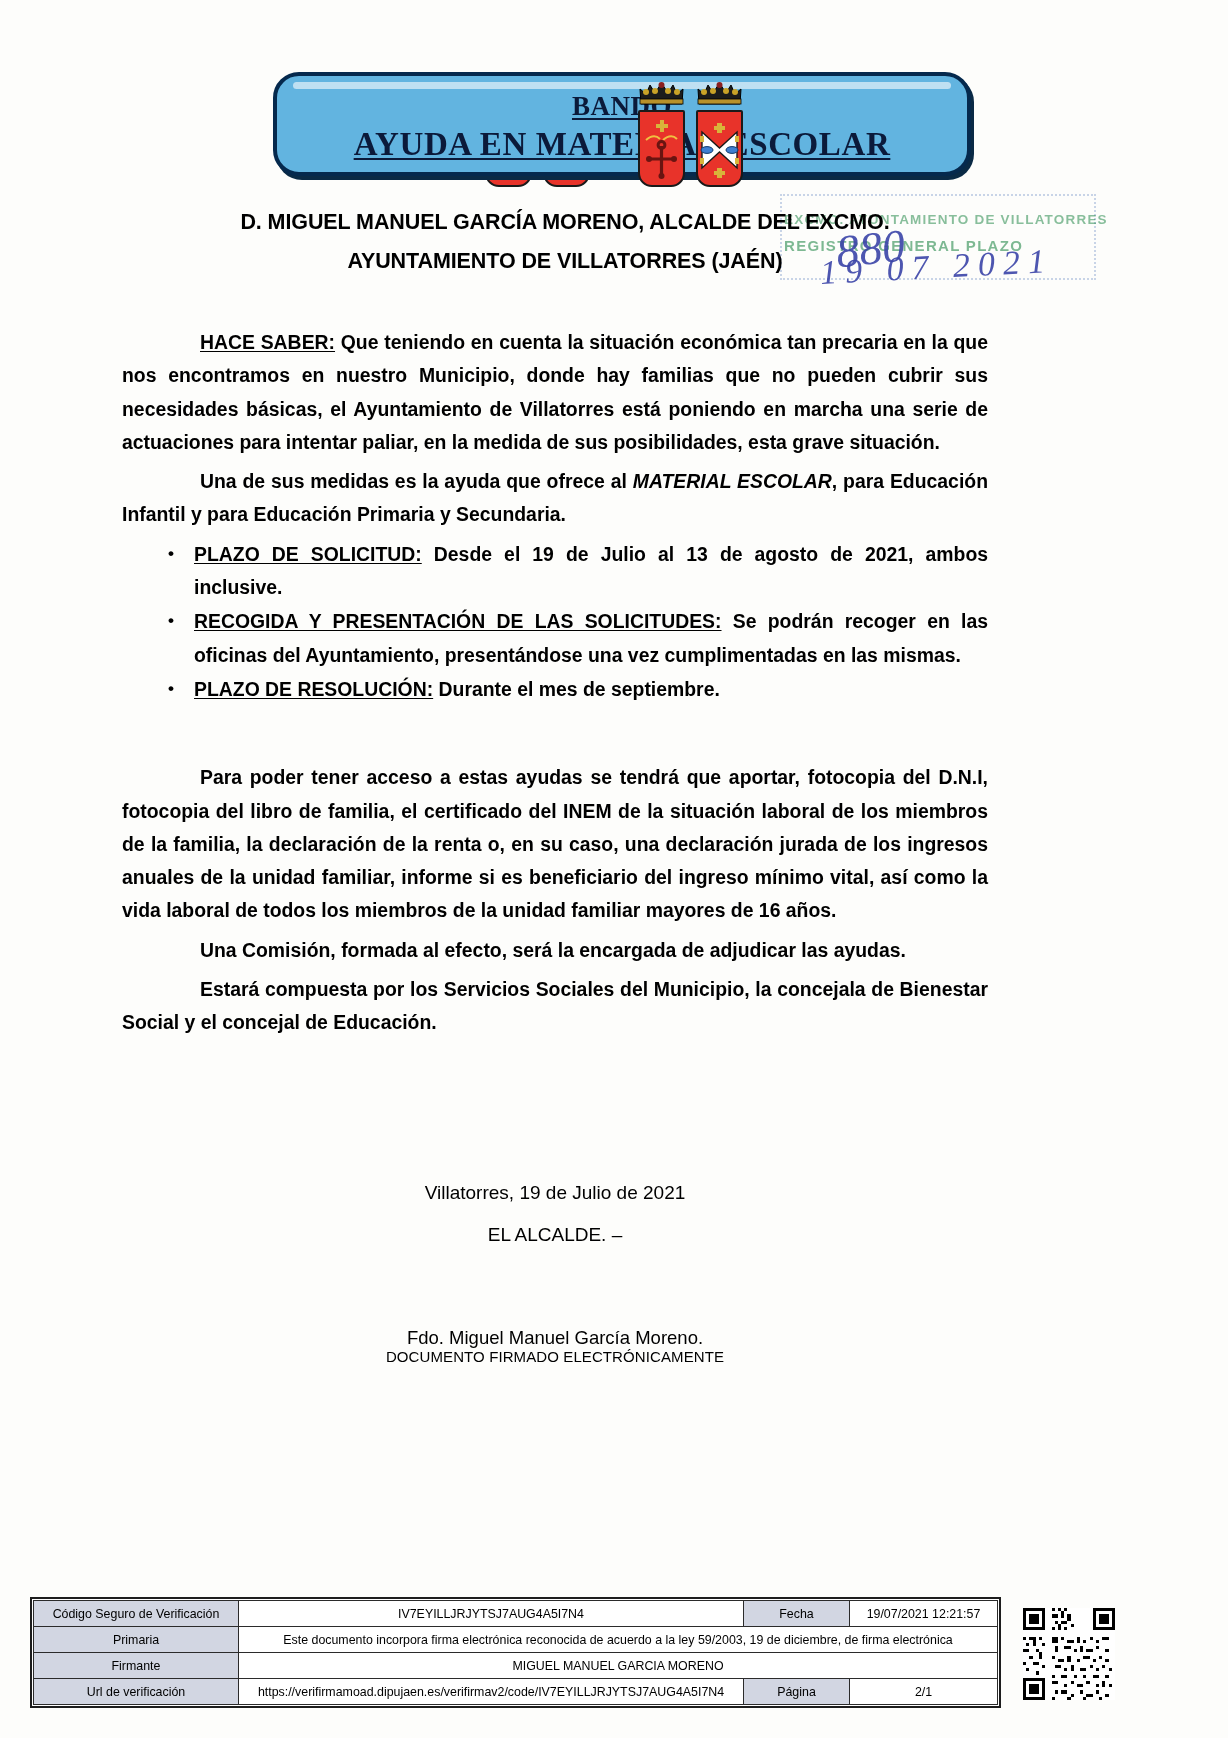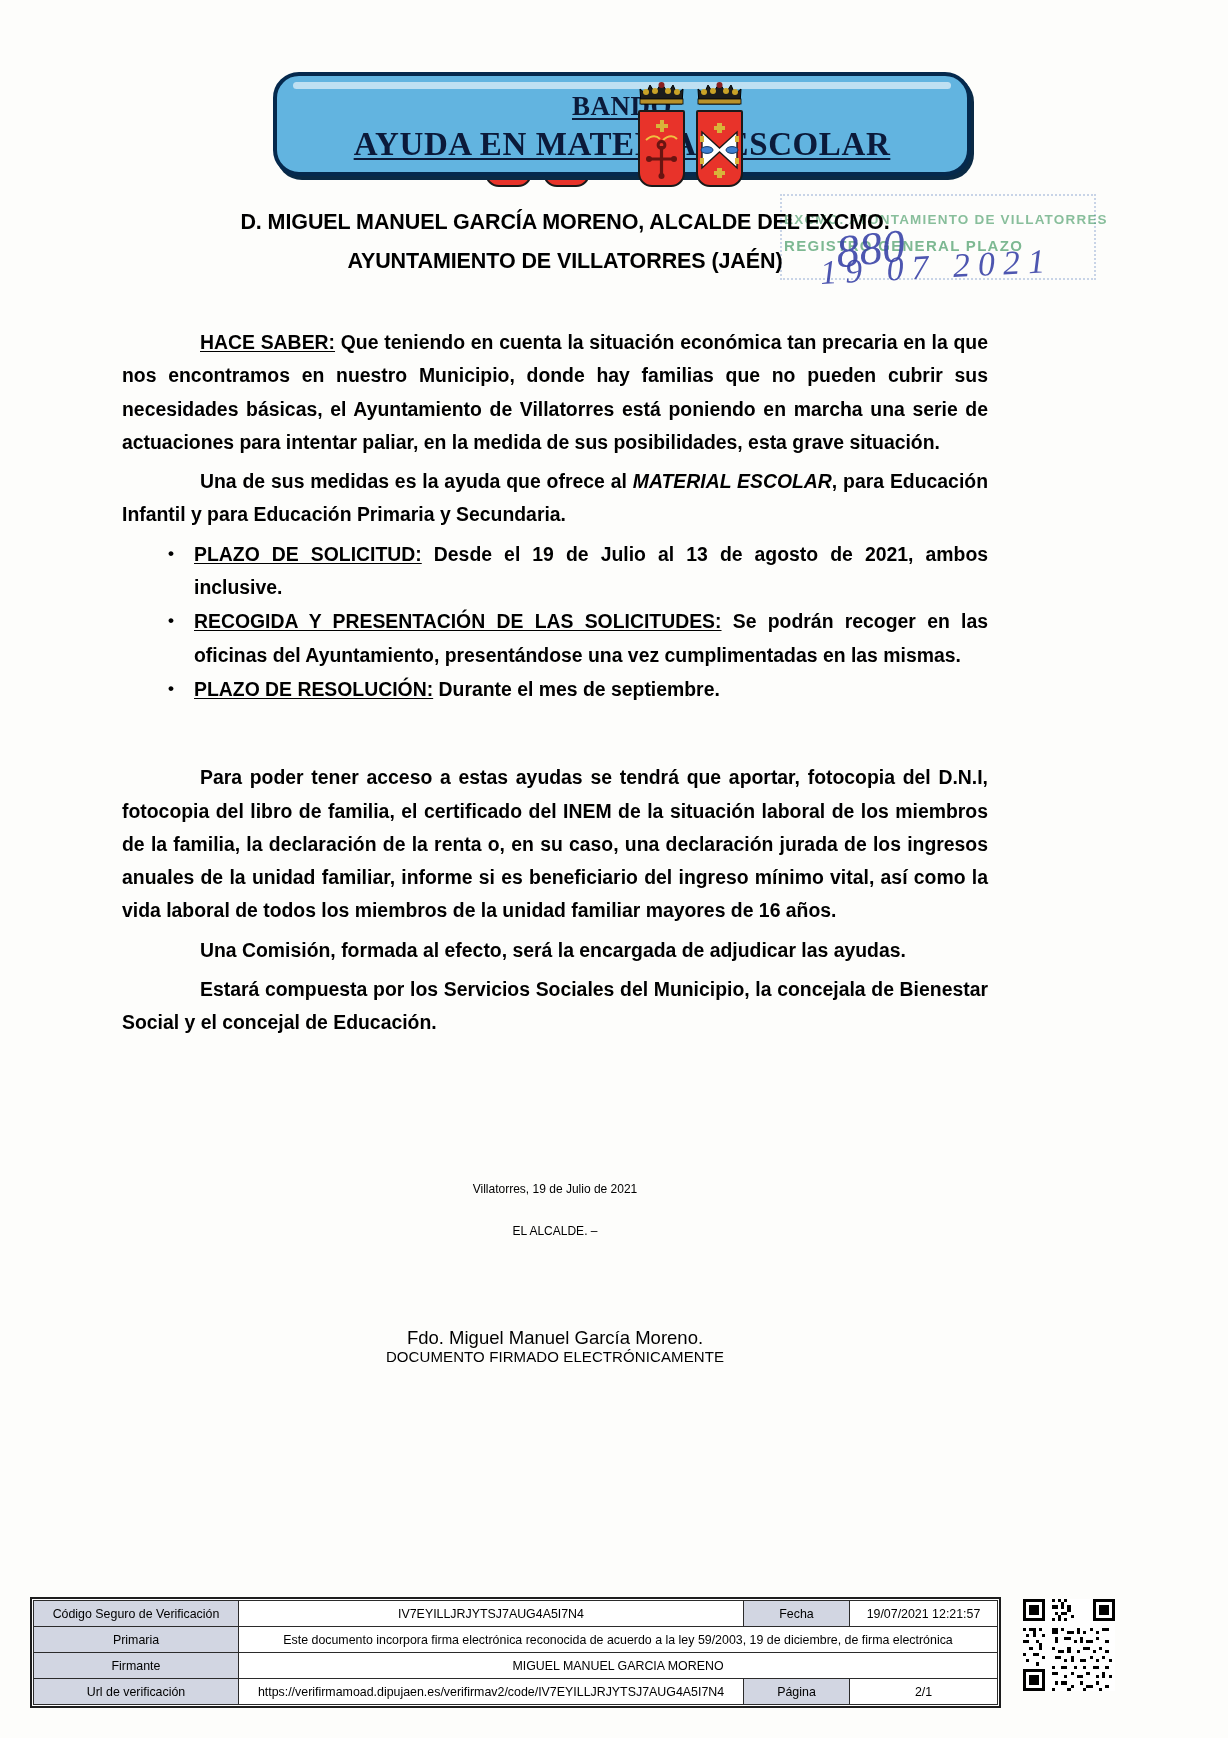--- a/index.html
+++ b/index.html
@@ -223,36 +223,36 @@
   }
 
   .gap-block { height: 54px; }
 
   
   .sig {
     position: absolute;
     left: 122px;
     width: 866px;
     text-align: center;
-    font-size: 12px;
+    font-size: 19px;
     font-weight: normal;
   }
   .sig-place { top: 1182px; }
   .sig-role  { top: 1224px; }
   .sig-name  { top: 1327px; font-size: 18.5px; }
   .sig-note  { top: 1348px; font-size: 15px; letter-spacing: .1px; }
 
   
   .footer {
     position: absolute;
     left: 30px;
     top: 1597px;
     width: 1168px;
     display: flex;
-    align-items: flex-start;
+    align-items: center;
     gap: 10px;
   }
   table.verif {
     border-collapse: collapse;
     width: 964px;
     font-size: 12.4px;
     font-family: "Liberation Sans", sans-serif;
     table-layout: fixed;
   }
   table.verif td {

